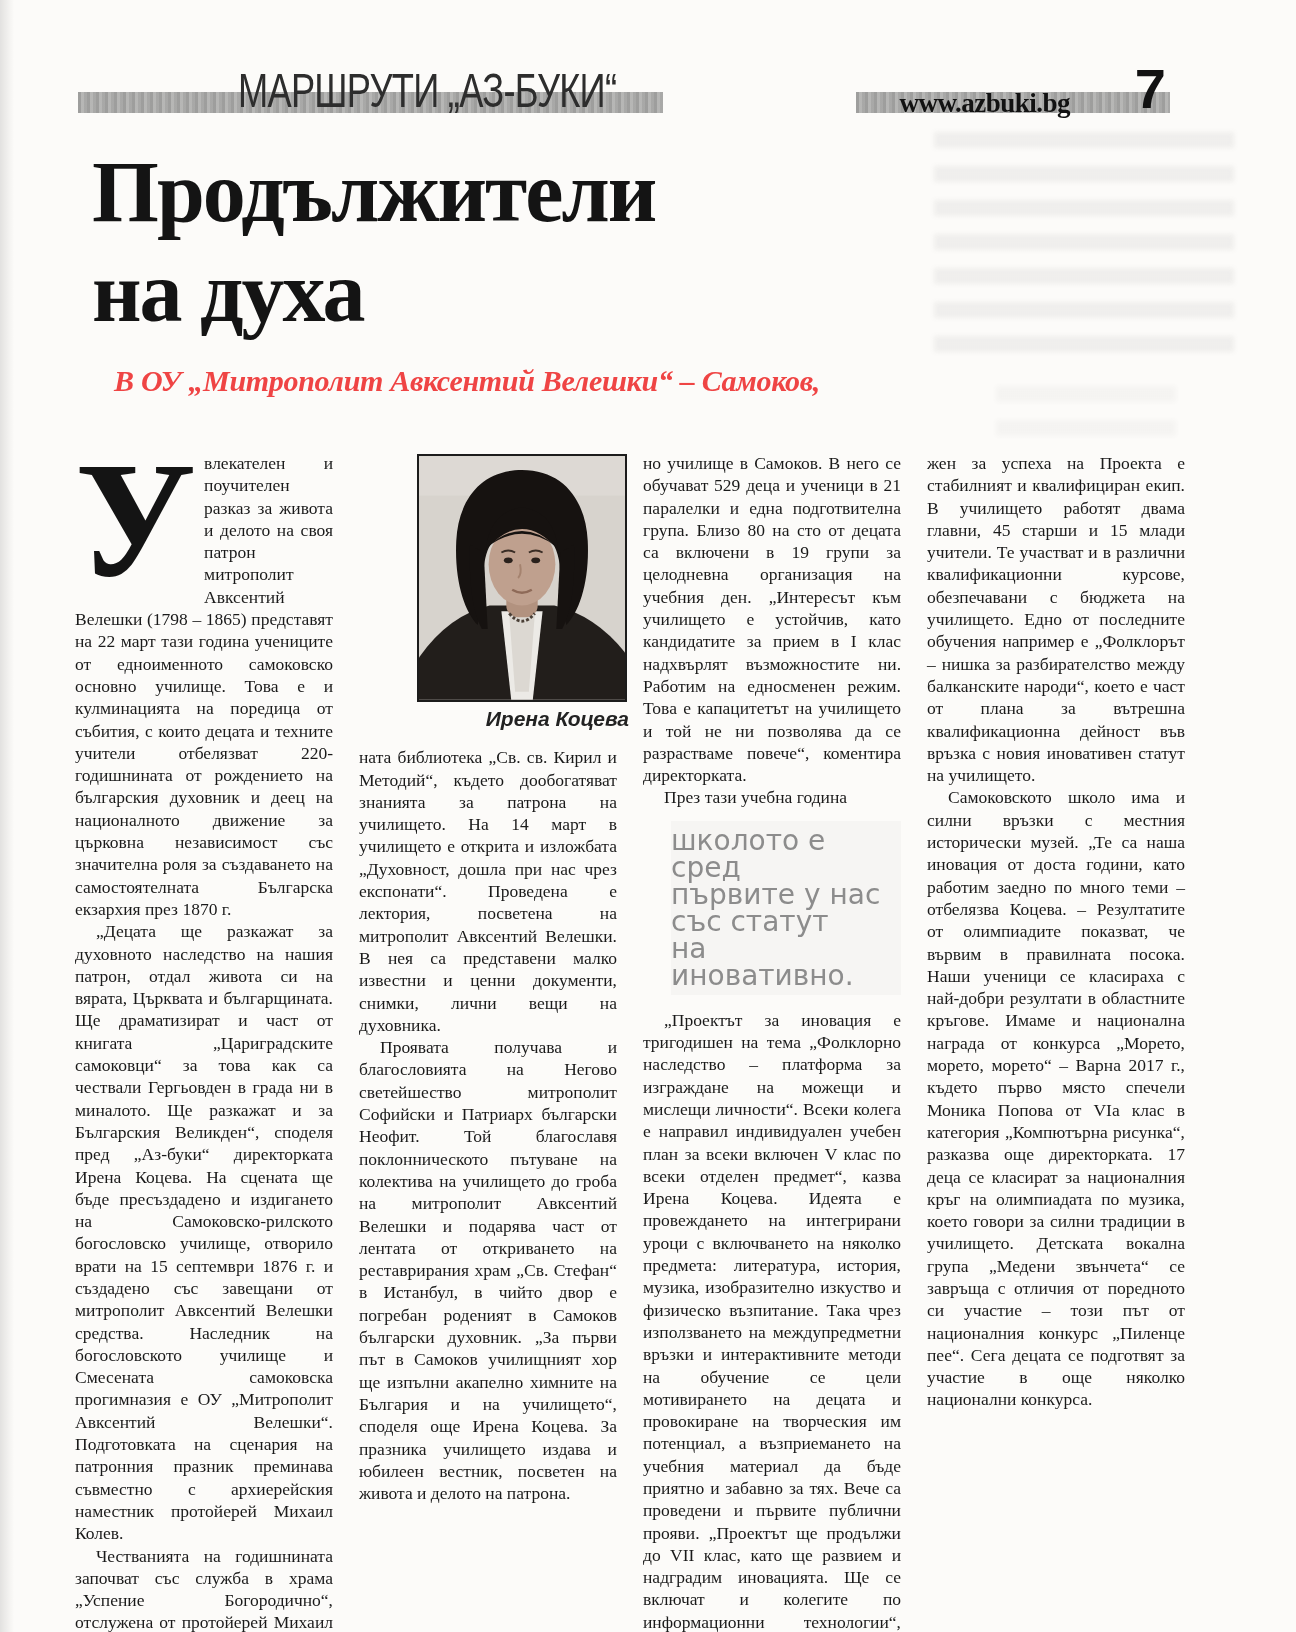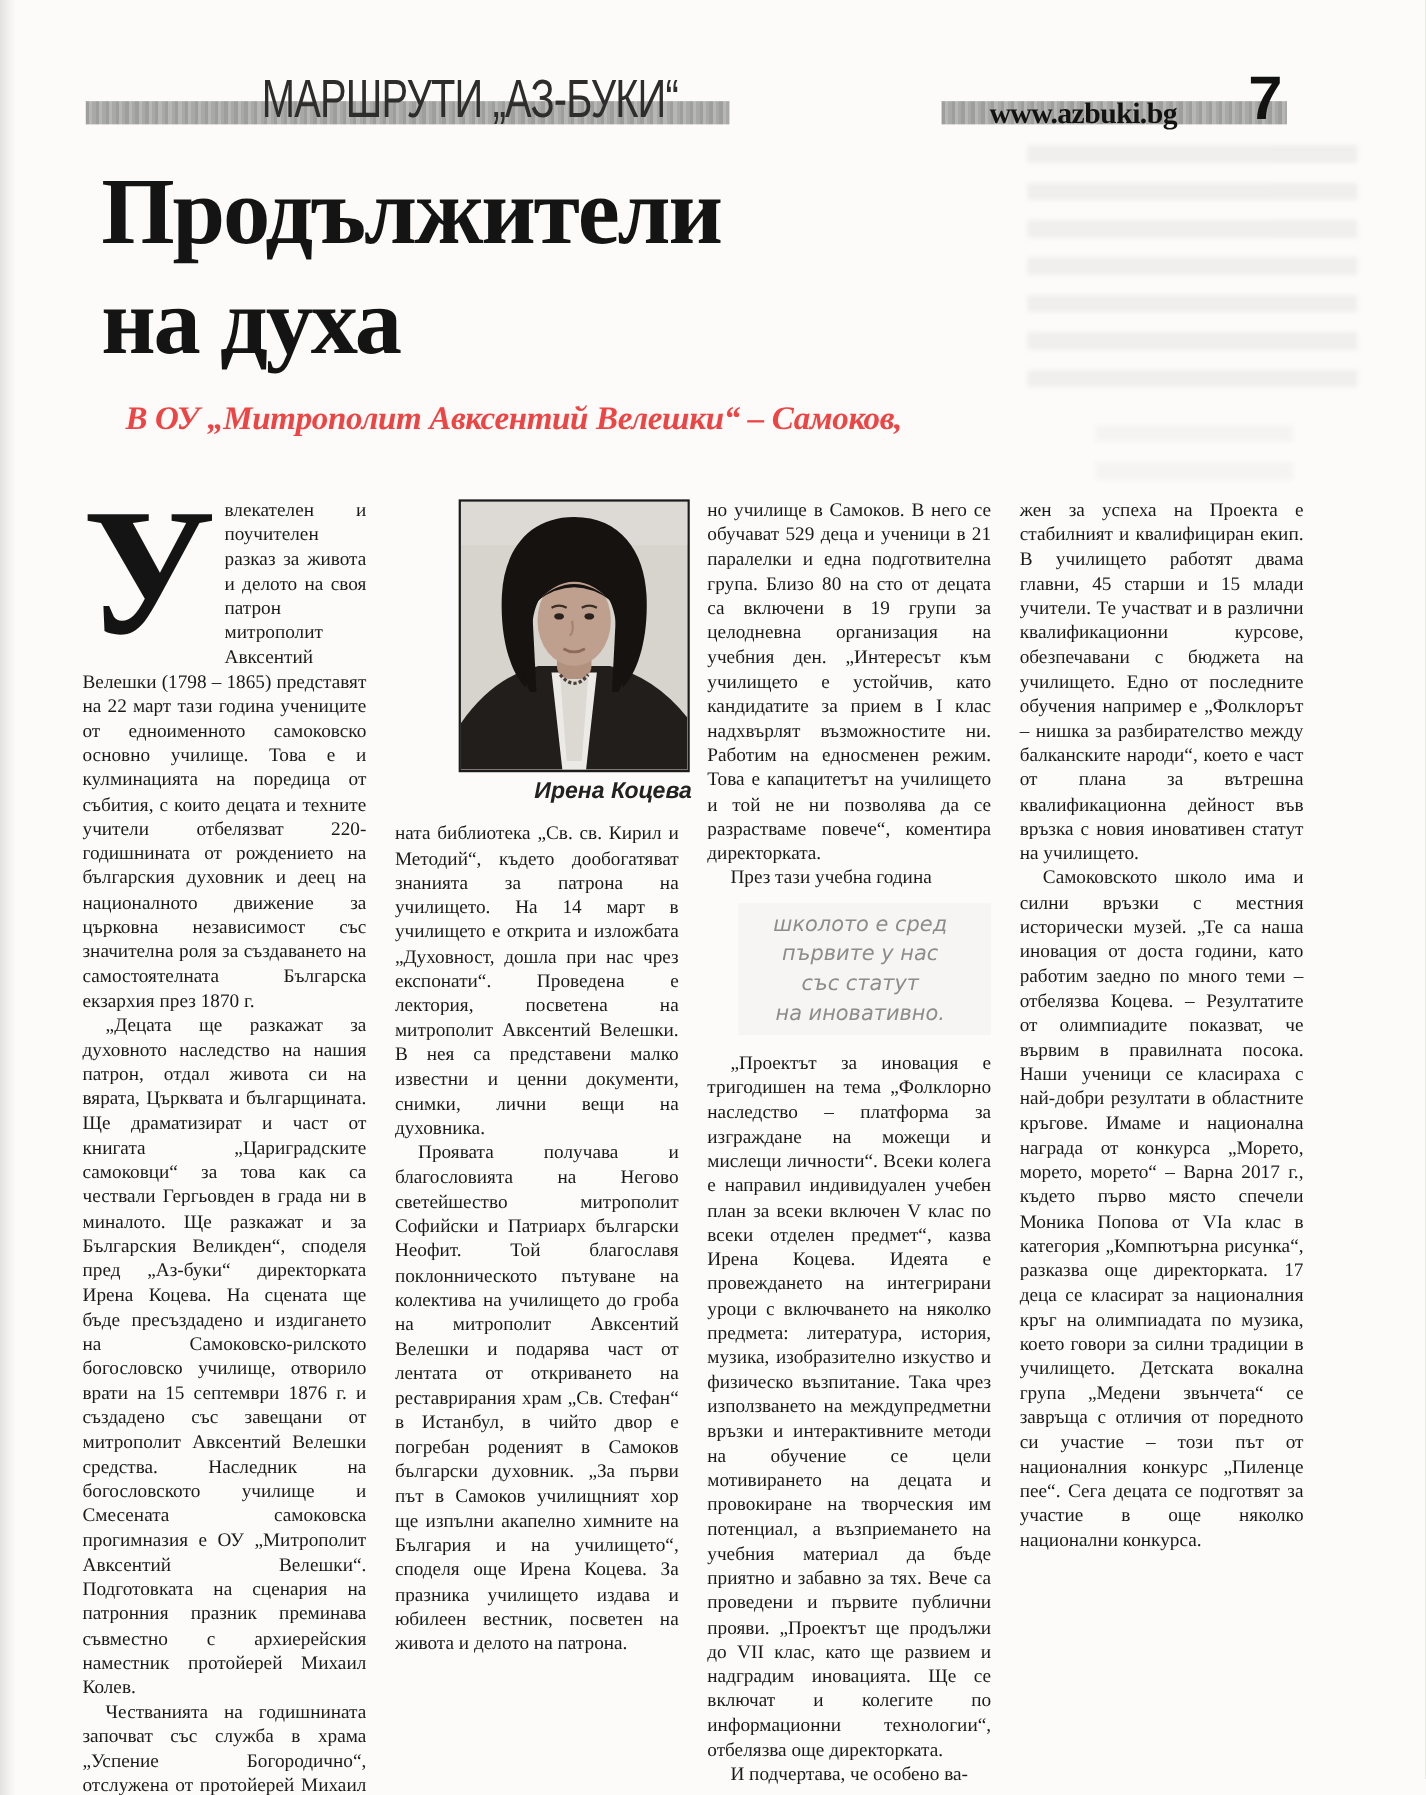--- a/index.html
+++ b/index.html
@@ -95,24 +95,24 @@
   .photo-frame svg{display:block;width:100%;height:100%;}
   .photo-caption{
     text-align:right;margin:6px 2px 16px 0;
     font-family:"Liberation Sans", sans-serif;
     font-size:21px;font-weight:700;font-style:italic;color:#222;
   }
 
   
   .pullquote{
     margin:12px 0 14px 28px;padding:6px 8px 6px 0;
-    text-align:center;
+    text-align:left;
     font-family:"DejaVu Sans", sans-serif;
-    font-style:italic;font-weight:400;
-    font-size:19px;line-height:27px;
+    font-weight:400;
+    font-size:28px;line-height:27px;
     color:#8c8c8c;
     background:rgba(0,0,0,0.025);
   }
   .pullquote span{display:block;}
   .intro-line{margin-bottom:4px;}
 </style>
 </head>
 <body>
 
 <div class="page">

